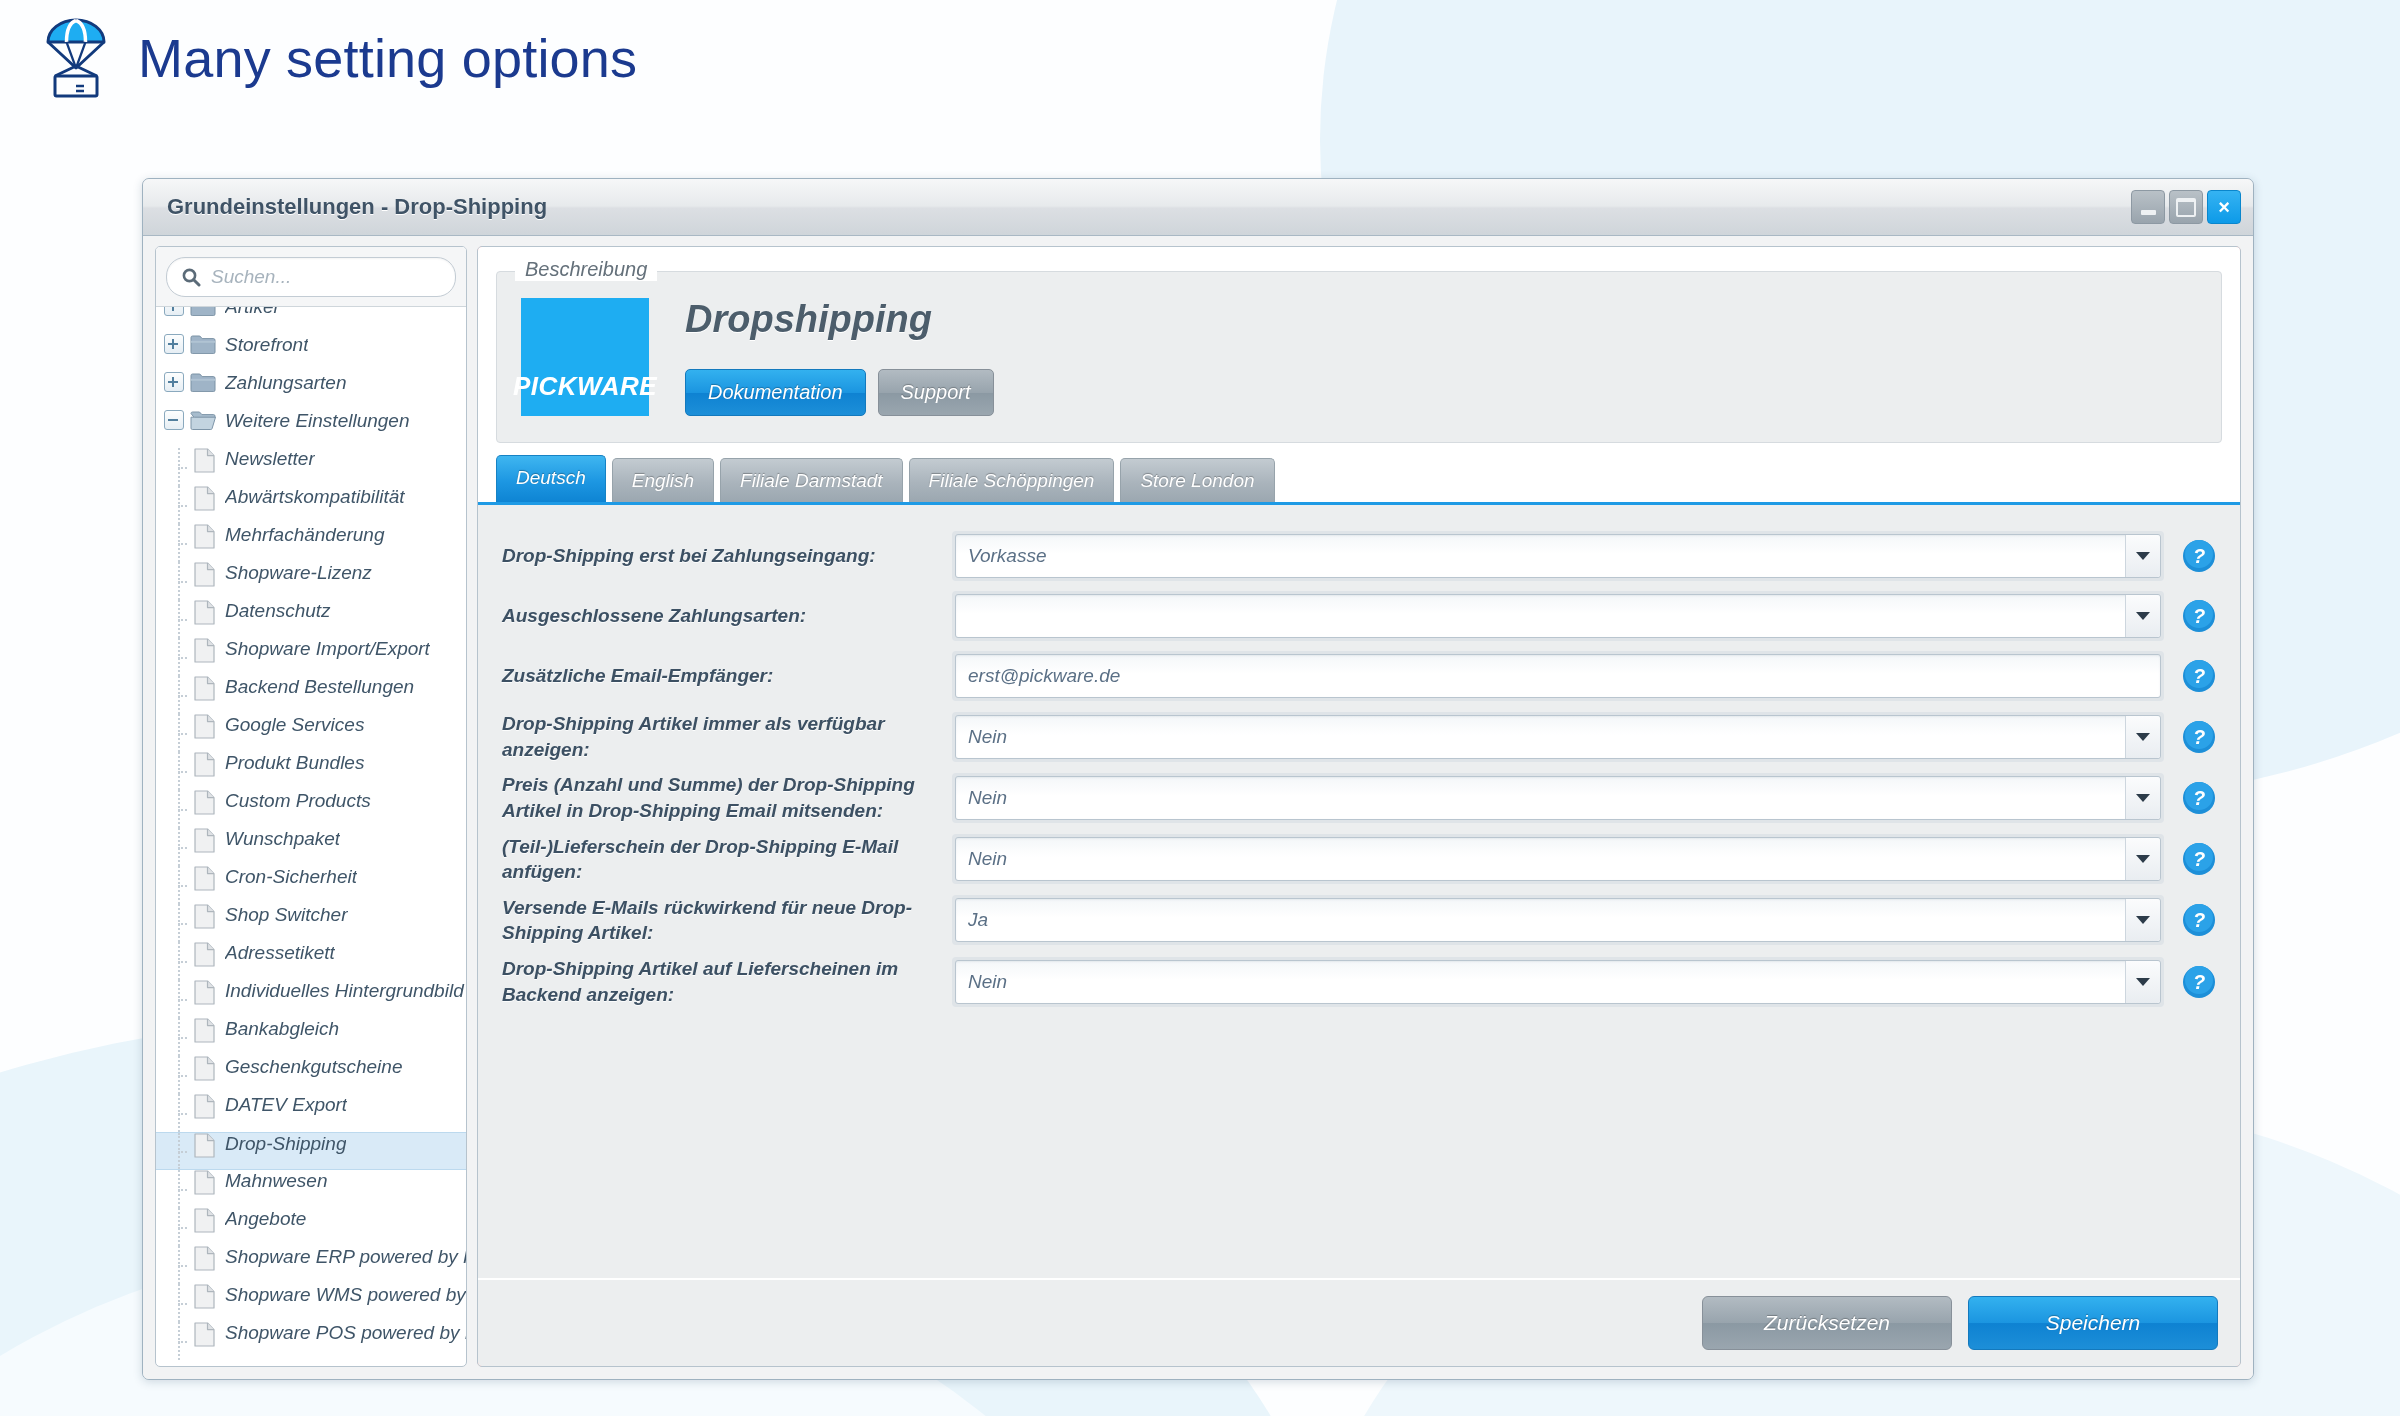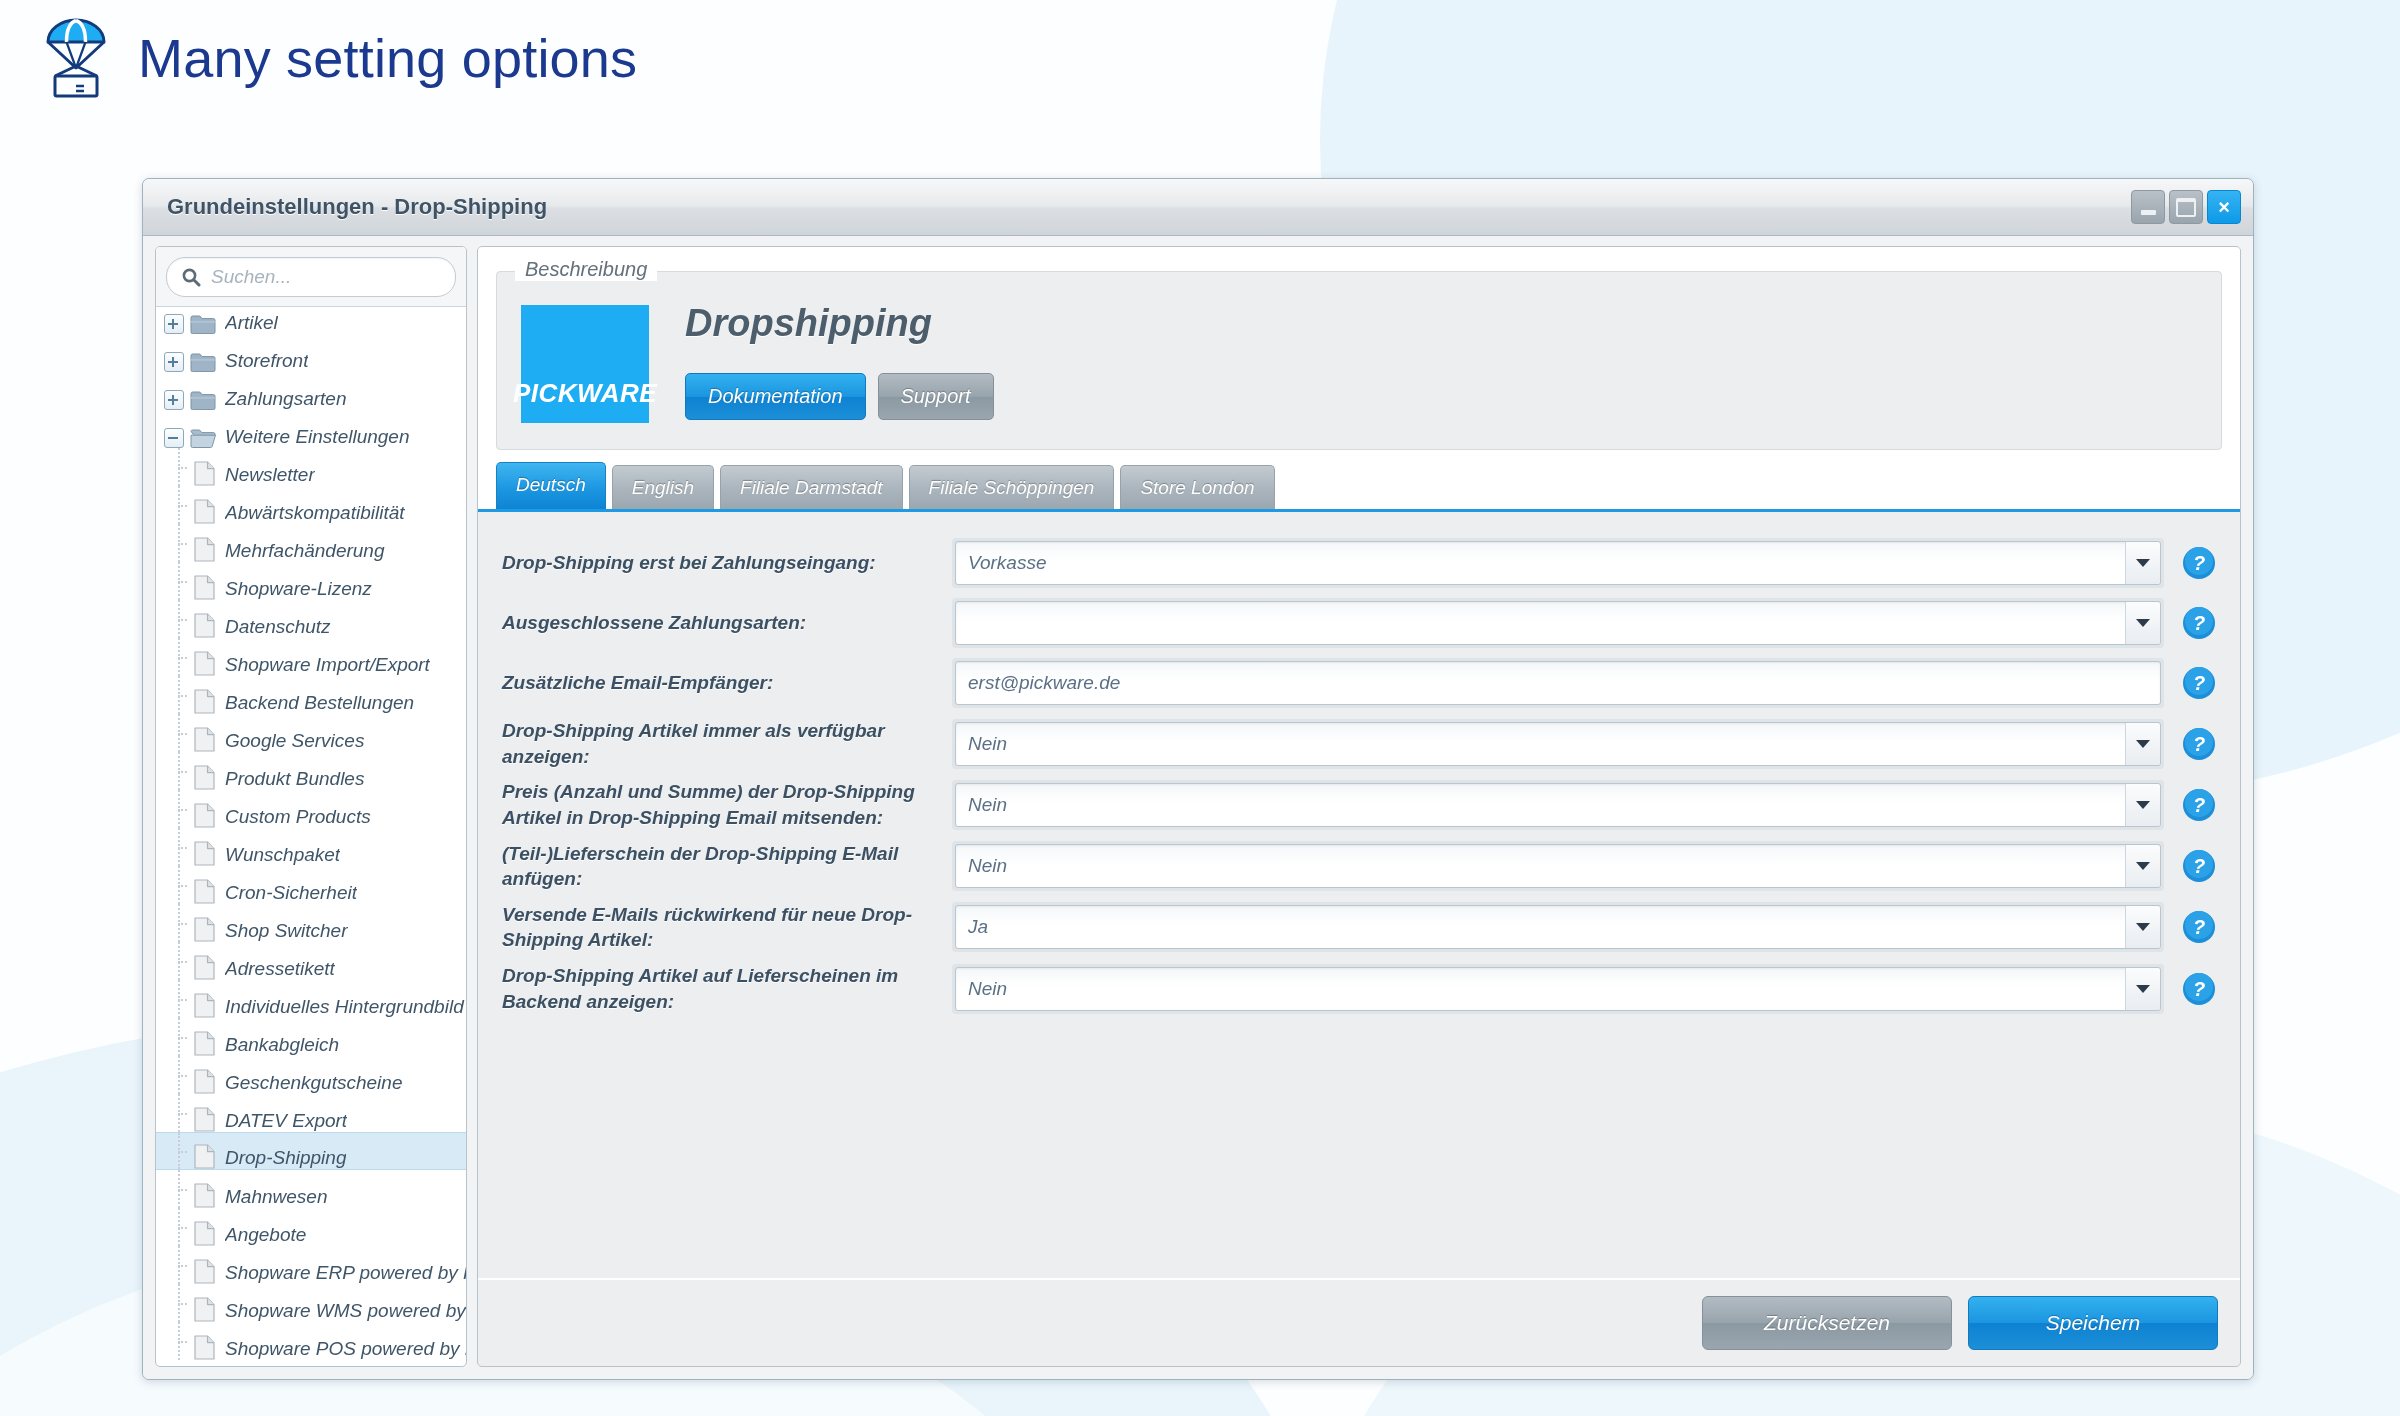--- a/index.html
+++ b/index.html
@@ -173,21 +173,21 @@
   .tree {
     flex: 1 1 auto;
     overflow: hidden;
     padding-top: 0px;
     position: relative;
   }
   .tree-inner { margin-top: -11px; }
 
   .tree-row {
     display: flex;
-    align-items: flex-end;
+    align-items: flex-start;
     height: 38px;
     padding-left: 8px;
     font-size: 19px;
     color: #3f5568;
     white-space: nowrap;
     position: relative;
   }
   .tree-row.selected {
     background: #d9eaf7;
     border-top: 1px solid #bcd9ee;
@@ -264,21 +264,20 @@
   .desc-inner { display: flex; align-items: center; gap: 36px; }
   .pickware-logo {
     width: 128px; height: 118px;
     background: #1eadf2;
     display: flex;
     align-items: flex-end;
     justify-content: center;
     padding-bottom: 14px;
     box-sizing: border-box;
     flex: 0 0 128px;
-    margin-top: 7px;
   }
   .pickware-logo span {
     color: #ffffff;
     font-weight: bold;
     font-size: 26px;
     letter-spacing: 0.5px;
   }
   .desc-text { display: flex; flex-direction: column; gap: 28px; }
   .desc-title {
     font-size: 38px;

